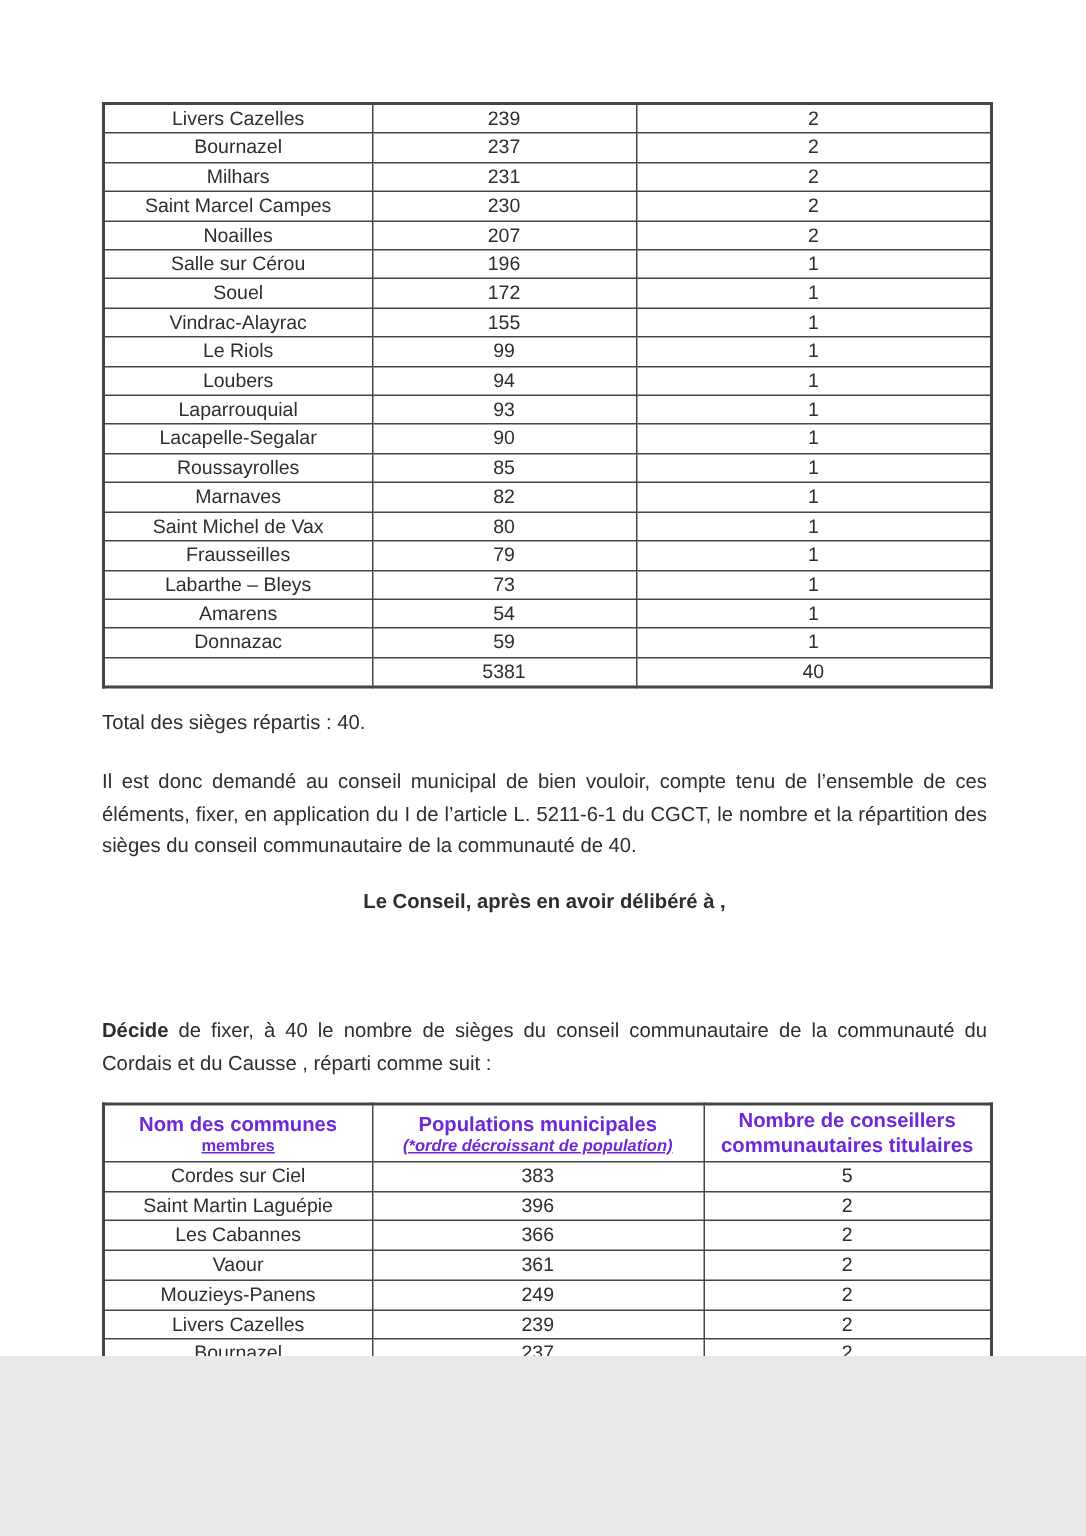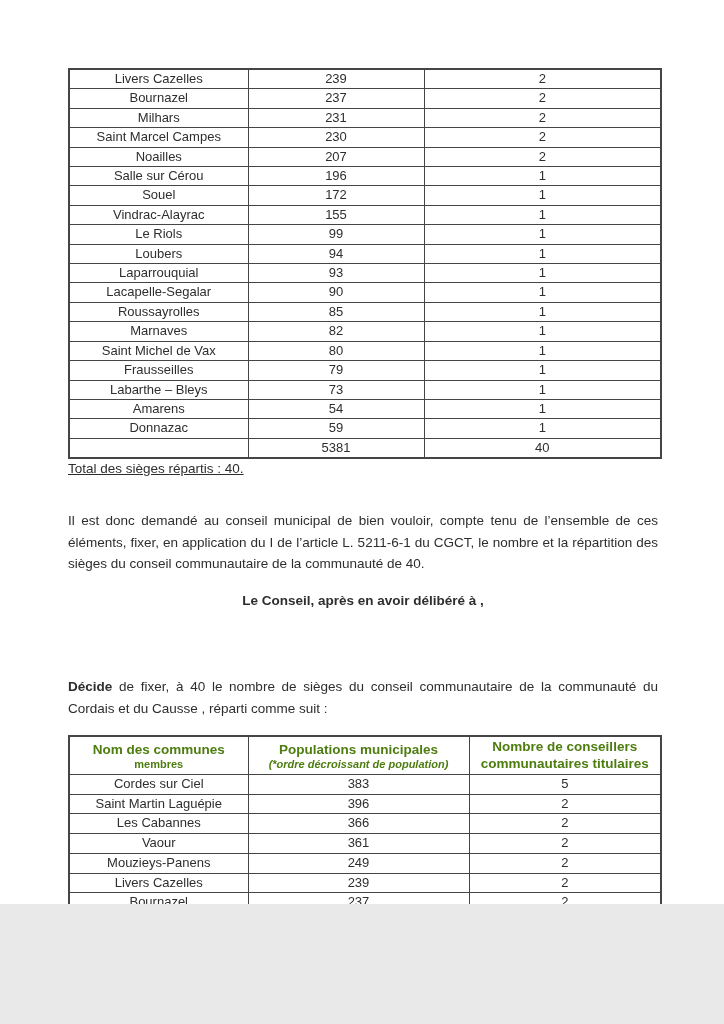--- a/index.html
+++ b/index.html
@@ -40,45 +40,45 @@
   #table1 col.c3 { width: 237px; }
 
   
   #table2 { top: 735px; }
   #table2 td { height: 18.7px; line-height: 18.7px; }
   #table2 col.c1 { width: 179px; }
   #table2 col.c2 { width: 221px; }
   #table2 col.c3 { width: 192px; }
   #table2 th {
     height: 37px;
-    color: #4d7c0f;
+    color: #6d28d9;
     font-weight: bold;
     white-space: normal;
     padding: 2px 4px;
     line-height: 16px;
     font-size: 13.5px;
   }
-  .hdr-sub { display: block; font-size: 11px; line-height: 13px; font-weight: bold; }
+  .hdr-sub { display: block; font-size: 11px; line-height: 13px; font-weight: bold; text-decoration: underline; }
   .hdr-sub.italic { font-style: italic; }
   #table2 th .hdr-main { display: block; font-size: 13.5px; line-height: 17px; }
   #table2 th.two-line { line-height: 16.5px; }
 
   
   .txt {
     position: absolute;
     left: 68px;
     width: 590px;
     font-size: 13.5px;
     line-height: 21.5px;
     color: #2e2e2e;
   }
   .justify { text-align: justify; }
   .center  { text-align: center; }
   .bold    { font-weight: bold; }
-  #total-line   { top: 458px; text-decoration: underline; }
+  #total-line   { top: 471px; }
   #paragraph1   { top: 510px; }
   #heading-line { top: 590px; }
   #votes-line   { top: 628px; }
   #decide-para  { top: 676px; }
 </style>
 </head>
 <body>
 
 <div class="page">
 

